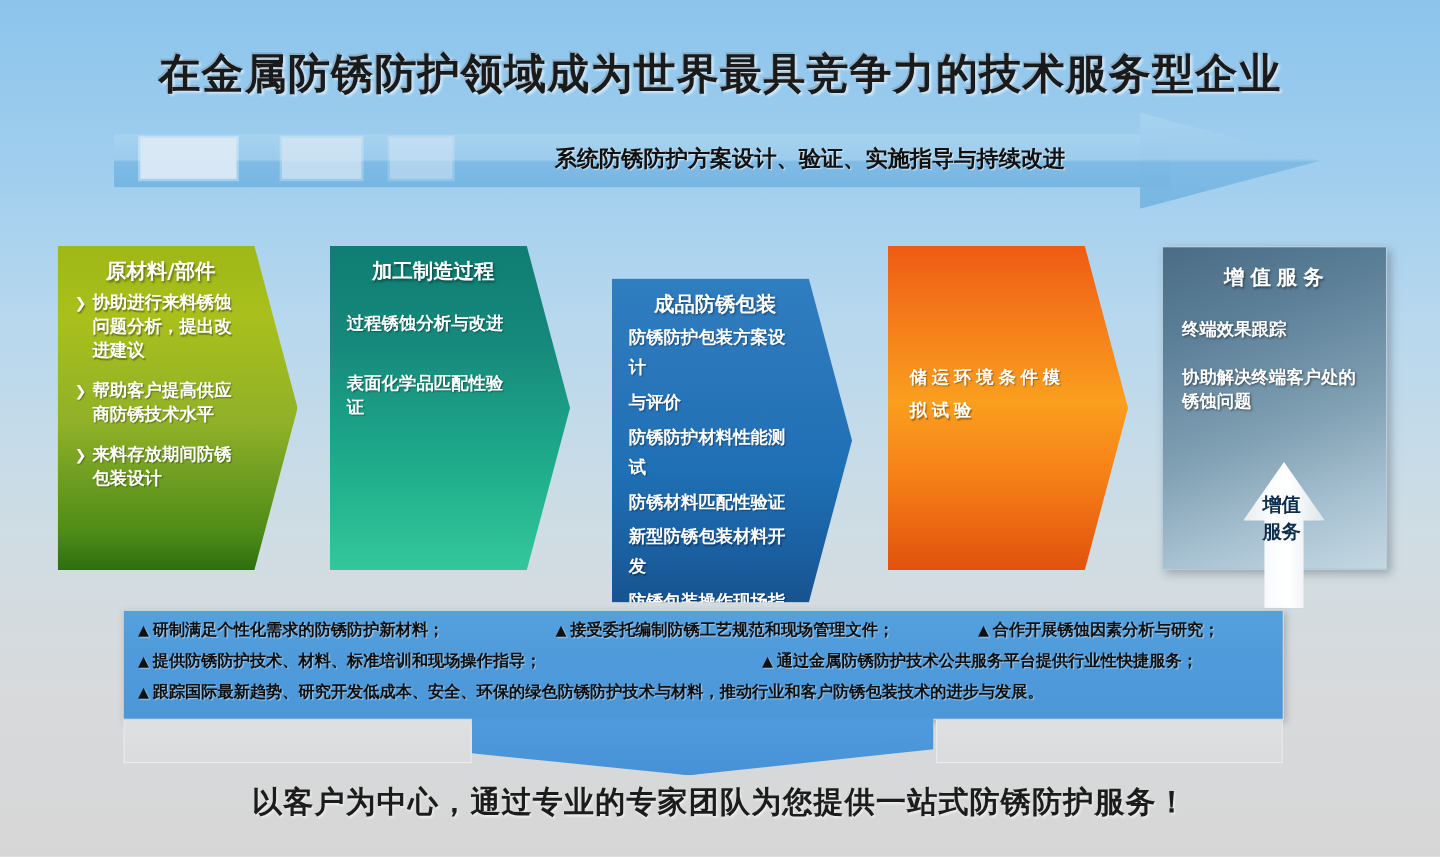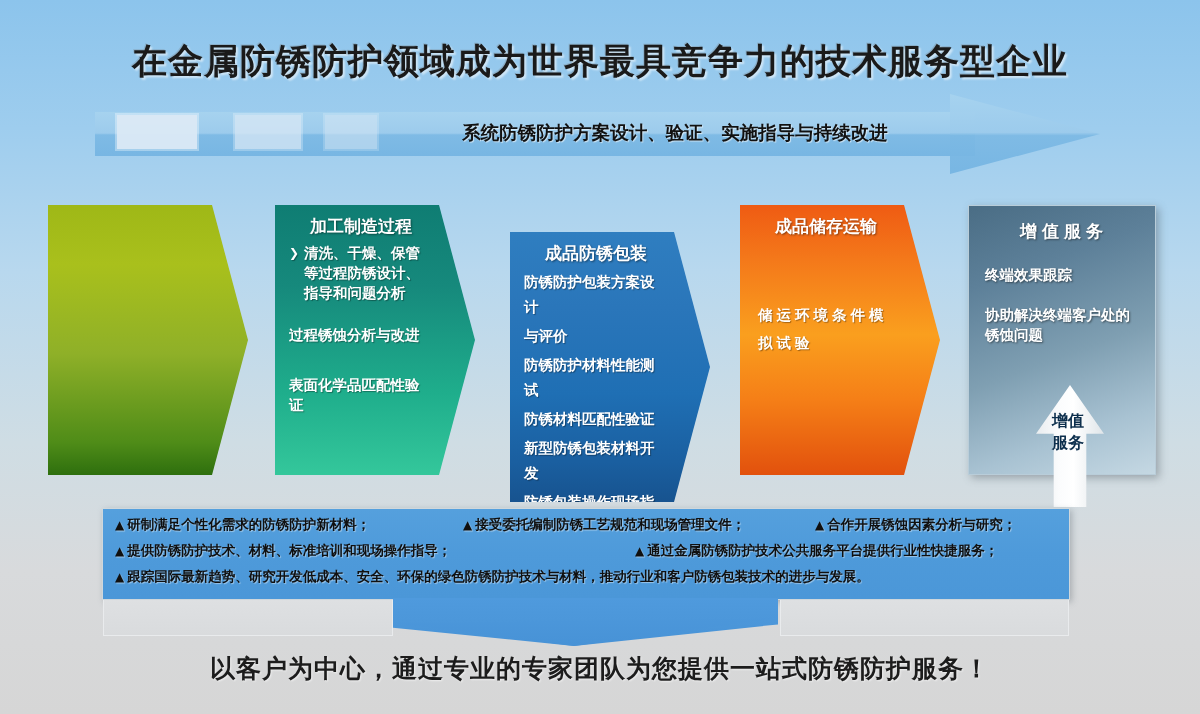--- a/index.html
+++ b/index.html
@@ -182,27 +182,32 @@
     <div class="banner-shaft"></div>
     <div class="banner-head"></div>
     <div class="banner-sq s1"></div>
     <div class="banner-sq s2"></div>
     <div class="banner-sq s3"></div>
     <div class="banner-text">系统防锈防护方案设计、验证、实施指导与持续改进</div>
   </div>
 
   <div class="chev" id="chev1">
     <div class="chev-inner"></div>
+    <div class="pad">
+      <h3>原材料/部件</h3>
+      <div class="li bullet">协助进行来料锈蚀问题分析，提出改进建议</div>
+      <div class="li bullet">帮助客户提高供应商防锈技术水平</div>
+      <div class="li bullet">来料存放期间防锈包装设计</div>
+    </div>
   </div>
 
   <div class="chev" id="chev2">
     <div class="chev-inner"></div>
     <div class="pad">
       <h3>加工制造过程</h3>
-      <div class="li bullet">清洗、干燥、保管等过程防锈设计、指导和问题分析</div>
       <div class="li" style="margin-top:22px">过程锈蚀分析与改进</div>
       <div class="li" style="margin-top:30px">表面化学品匹配性验证</div>
     </div>
   </div>
 
   <div class="chev" id="chev3">
     <div class="chev-inner"></div>
     <div class="pad">
       <h3>成品防锈包装</h3>
       <div class="li">防锈防护包装方案设计</div>
@@ -210,23 +215,20 @@
       <div class="li">防锈防护材料性能测试</div>
       <div class="li">防锈材料匹配性验证</div>
       <div class="li">新型防锈包装材料开发</div>
       <div class="li">防锈包装操作现场指导</div>
       <div class="li">与培训</div>
     </div>
   </div>
 
   <div class="chev" id="chev4">
     <div class="chev-inner"></div>
-    <div class="pad">
-      <h3>成品储存运输</h3>
-    </div>
     <div class="pad-mid">
       <div class="li">储运环境条件模</div>
       <div class="li">拟试验</div>
     </div>
   </div>
 
   <div id="box5" class="box">
     <div class="pad">
       <h3>增值服务</h3>
       <div class="li">终端效果跟踪</div>

